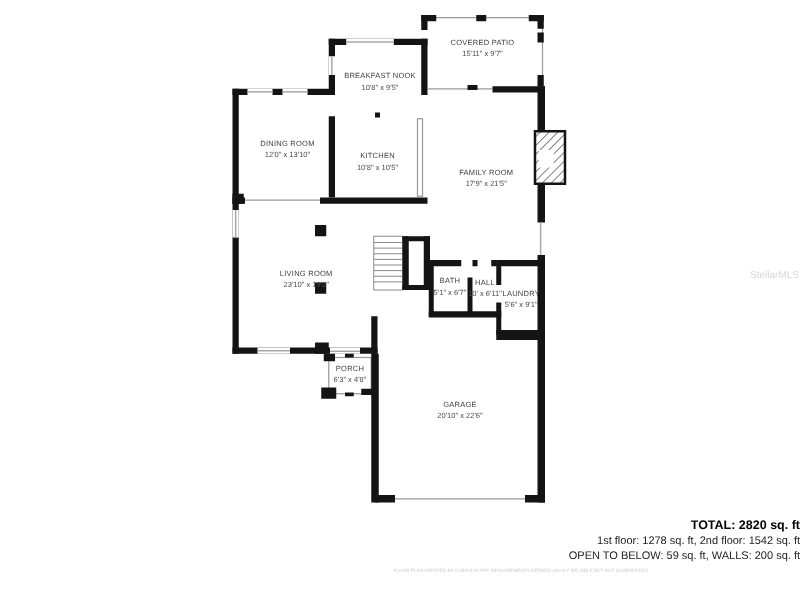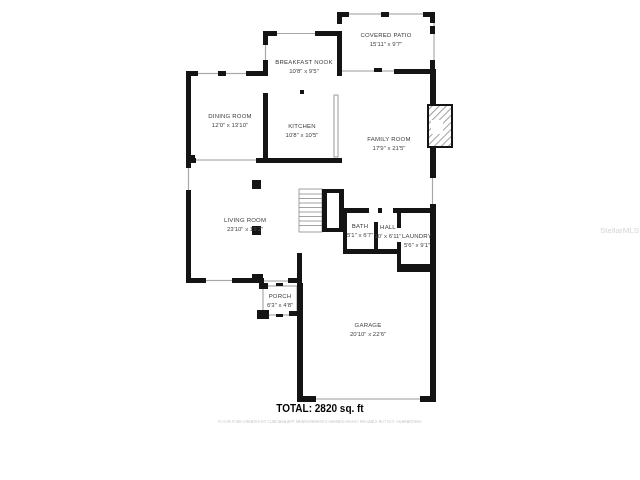--- a/index.html
+++ b/index.html
@@ -3,26 +3,26 @@
 <meta charset="utf-8">
 <style>
   html,body{margin:0;padding:0;width:640px;height:480px;overflow:hidden;background:#ffffff;
     font-family:"Liberation Sans", sans-serif;}
   #stage{position:relative;width:640px;height:480px;background:#fff;}
   #plan-svg{position:absolute;left:0;top:0;}
   .room-label{position:absolute;transform:translate(-50%,-50%);text-align:center;
     white-space:nowrap;color:#3d3d3d;line-height:1.55;}
   .room-label .rn{font-size:6px;letter-spacing:.2px;}
   .room-label .rd{font-size:6px;color:#4a4a4a;}
-  .summary{position:absolute;left:0;right:0;top:402px;text-align:center;color:#1c1c1c;}
+  .summary{position:absolute;left:0;right:0;top:414px;text-align:right;color:#1c1c1c;}
   .summary .total{font-size:10px;font-weight:bold;color:#000;line-height:1.3;}
   .summary .line{font-size:8.8px;line-height:1.32;}
   .summary .disclaimer{margin-top:5px;font-size:6px;color:#c9c9c9;
     transform:scale(0.62);transform-origin:center top;}
-  .watermark{position:absolute;left:600px;top:226px;font-size:8px;color:#d5d5d5;
+  .watermark{position:absolute;left:600px;top:215px;font-size:8px;color:#d5d5d5;
     white-space:nowrap;}
 </style>
 </head>
 <body>
 
 <div id="stage">
 
   <svg id="plan-svg" width="640" height="480" viewBox="0 0 640 480">
     <defs>
       <pattern id="hatch" width="5" height="5" patternUnits="userSpaceOnUse" patternTransform="rotate(45)">
@@ -184,18 +184,20 @@
     <div class="rn">PORCH</div>
     <div class="rd">6'3" x 4'8"</div>
   </div>
   <div class="room-label" style="left:368px;top:330px">
     <div class="rn">GARAGE</div>
     <div class="rd">20'10" x 22'6"</div>
   </div>
 
   <div class="summary">
     <div class="total">TOTAL: 2820 sq. ft</div>
+    <div class="line">1st floor: 1278 sq. ft, 2nd floor: 1542 sq. ft</div>
+    <div class="line">OPEN TO BELOW: 59 sq. ft, WALLS: 200 sq. ft</div>
     <div class="disclaimer">FLOOR PLAN CREATED BY CUBICASA APP. MEASUREMENTS DEEMED HIGHLY RELIABLE BUT NOT GUARANTEED</div>
   </div>
 
   <div class="watermark">StellarMLS</div>
 
 </div>
 
 </body></html>

